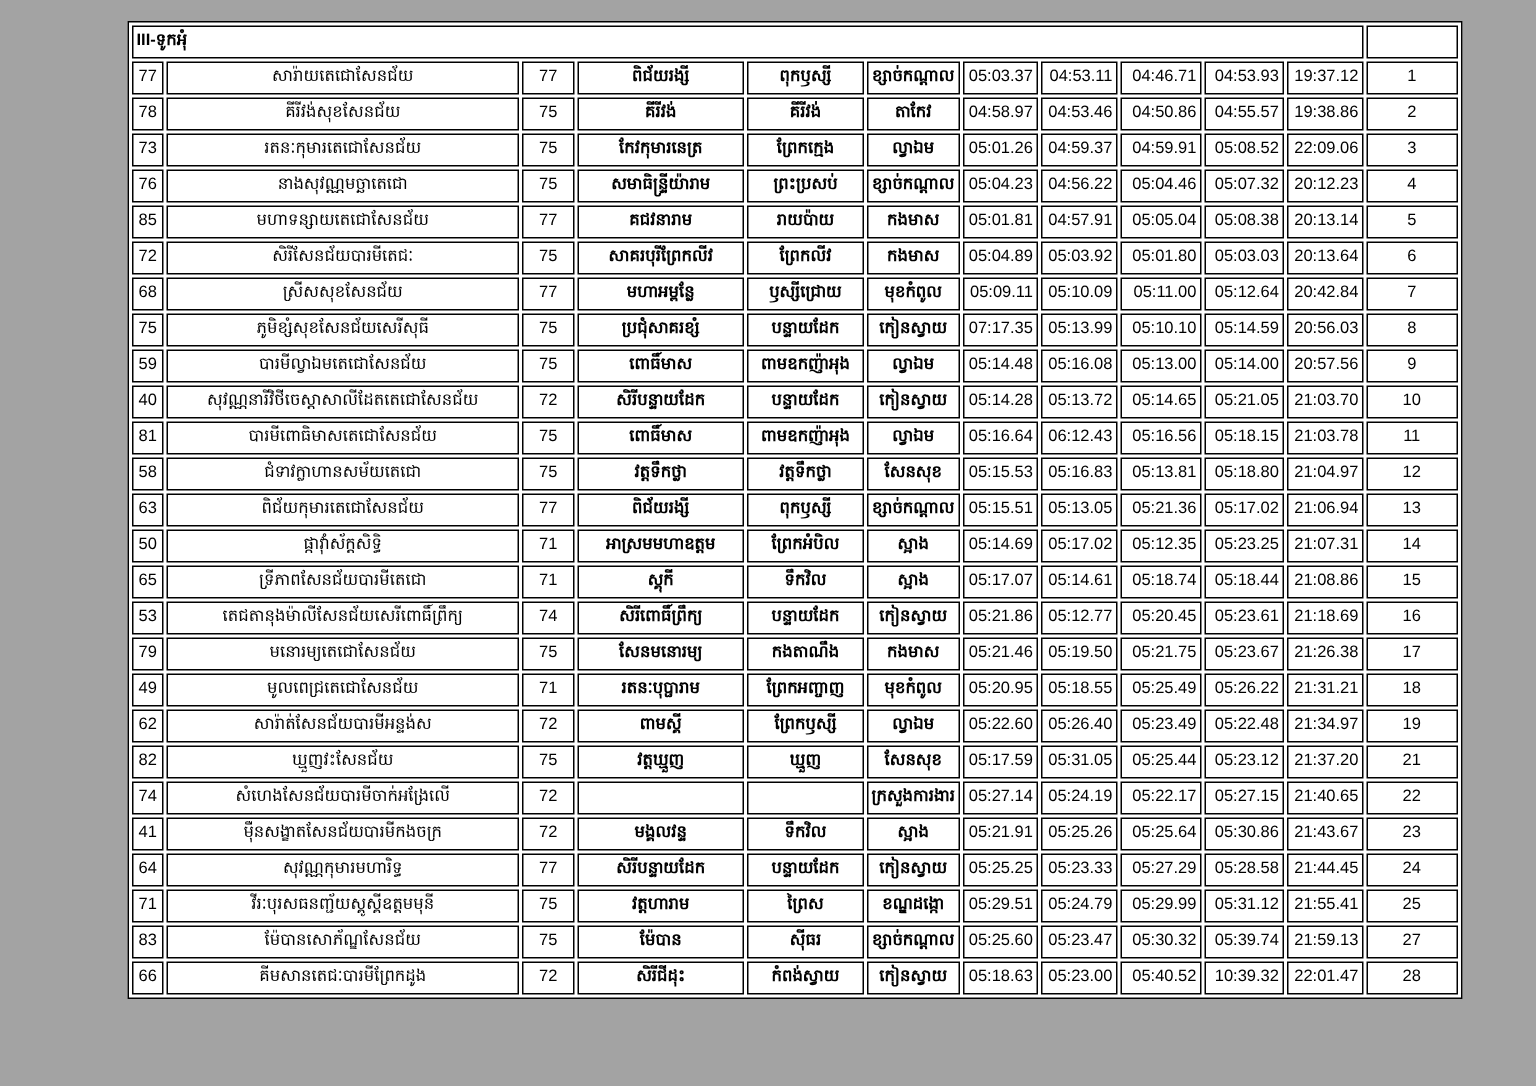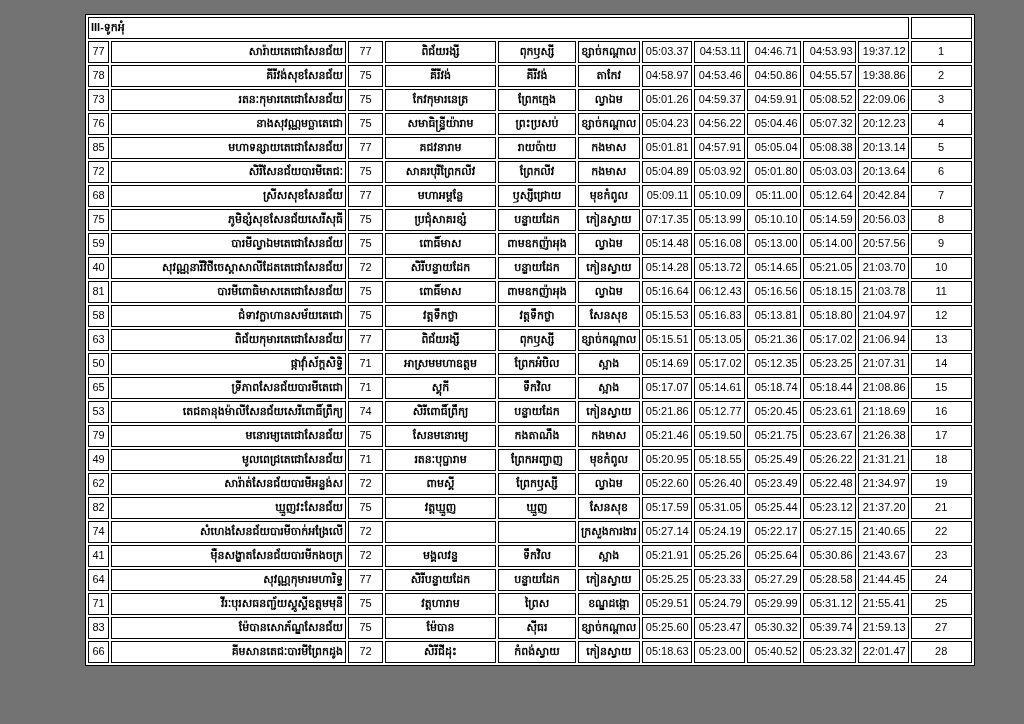--- a/index.html
+++ b/index.html
@@ -1,26 +1,26 @@
 <!DOCTYPE html>
 <html><head>
 <meta charset="utf-8">
 <style>
   html,body{margin:0;padding:0;background:#ffffff;}
   body{width:1024px;height:724px;position:relative;overflow:hidden;
        font-family:"Liberation Sans",sans-serif;color:#000;}
-  .sheet{position:absolute;left:0;top:0;width:1024px;height:724px;background:#737373;}
+  .sheet{position:absolute;left:0;top:0;width:1024px;height:724px;background:#a3a3a3;}
   table.results{position:absolute;left:85px;top:14px;border-collapse:separate;
        border-spacing:2px;border:1px solid #000;table-layout:fixed;background:#fff;}
   table.results td{border:1px solid #000;height:20px;padding:0 2px;font-size:11px;
        line-height:1.05;vertical-align:middle;overflow:hidden;white-space:nowrap;
        background:#fff;}
   td.t-title{font-weight:bold;font-size:12px;text-align:left;padding-left:3px;}
   td.c-id{text-align:center;}
-  td.c-name{text-align:right;font-weight:bold;}
+  td.c-name{text-align:center;font-weight:normal;}
   td.c-num{text-align:center;}
   td.c-origin,td.c-commune,td.c-district{text-align:center;font-weight:bold;font-size:10.5px;}
   td.c-time,td.c-total{text-align:right;padding-right:4px;}
   td.c-rank{text-align:center;}
   col.w-id{width:21px;} col.w-name{width:235px;} col.w-num{width:35px;}
   col.w-origin{width:111px;} col.w-commune{width:78px;} col.w-district{width:51px;}
   col.w-t1{width:50px;} col.w-t2{width:51px;} col.w-t3{width:54px;} col.w-t4{width:53px;}
   col.w-total{width:51px;} col.w-rank{width:61px;}
 </style>
 </head>
@@ -402,19 +402,19 @@
         <tr>
           <td class="c-id">66</td>
           <td class="c-name">គីមសានតេជៈបារមីព្រែកដូង</td>
           <td class="c-num">72</td>
           <td class="c-origin">សិរីជីដុះ</td>
           <td class="c-commune">កំពង់ស្វាយ</td>
           <td class="c-district">កៀនស្វាយ</td>
           <td class="c-time">05:18.63</td>
           <td class="c-time">05:23.00</td>
           <td class="c-time">05:40.52</td>
-          <td class="c-time">05:23.32</td>
+          <td class="c-time">10:39.32</td>
           <td class="c-total">22:01.47</td>
           <td class="c-rank">28</td>
         </tr>
       </tbody>
   </table>
 </div>
 
 </body></html>

